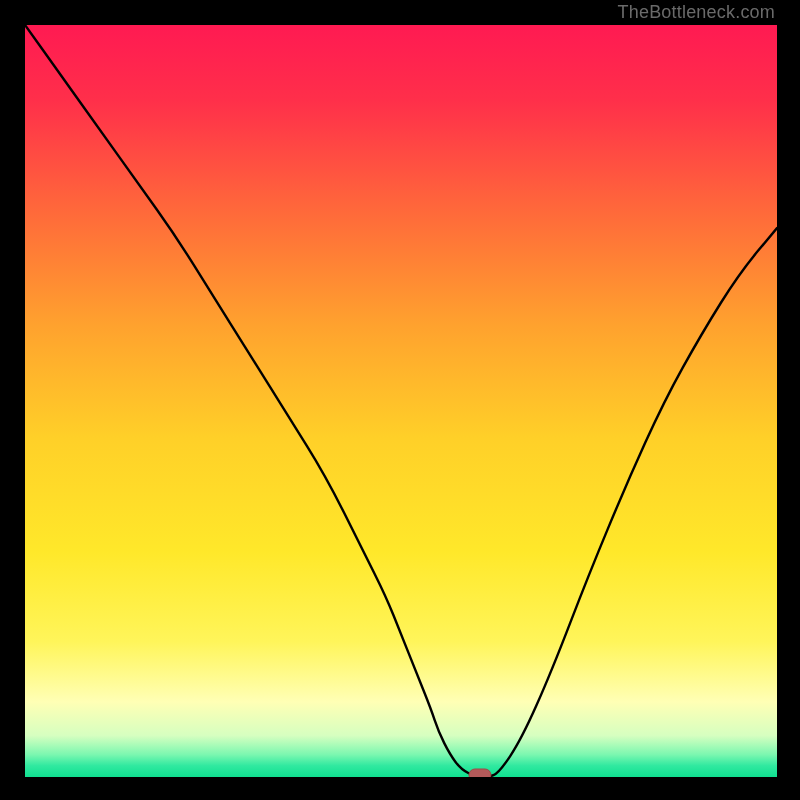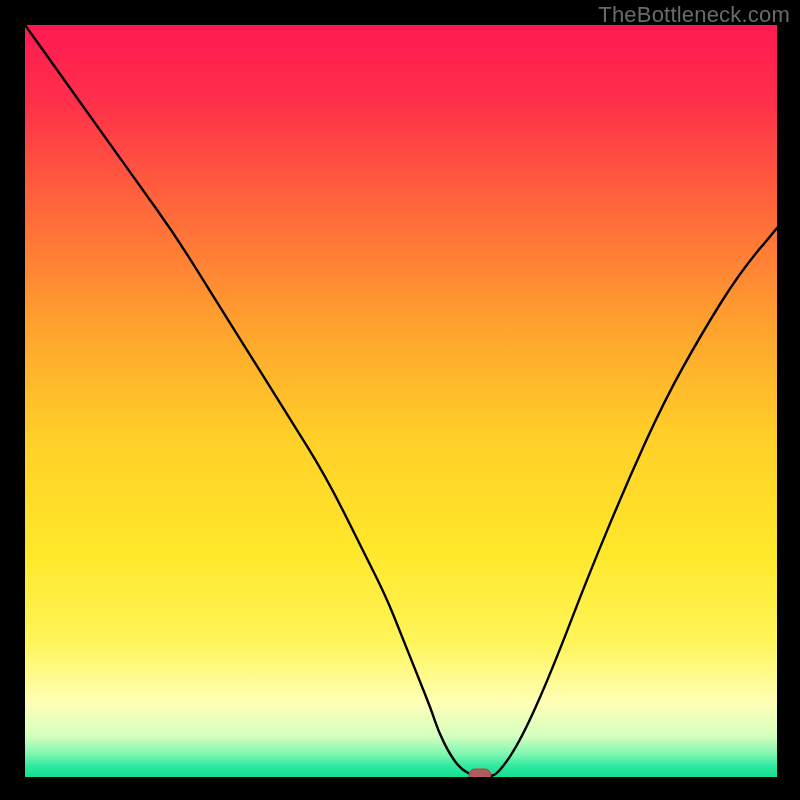--- a/index.html
+++ b/index.html
@@ -13,23 +13,23 @@
   }
   .frame {
     position: relative;
     width: 800px;
     height: 800px;
     background: #000;
   }
   .watermark {
     position: absolute;
     top: 2px;
-    right: 10px;
+    right: 25px;
     color: #6a6a6a;
-    font-size: 22px;
+    font-size: 18px;
     font-weight: 500;
     letter-spacing: 0.2px;
     z-index: 20;
   }
   .plot {
     position: absolute;
     left: 25px;
     top: 25px;
     width: 752px;
     height: 752px;

